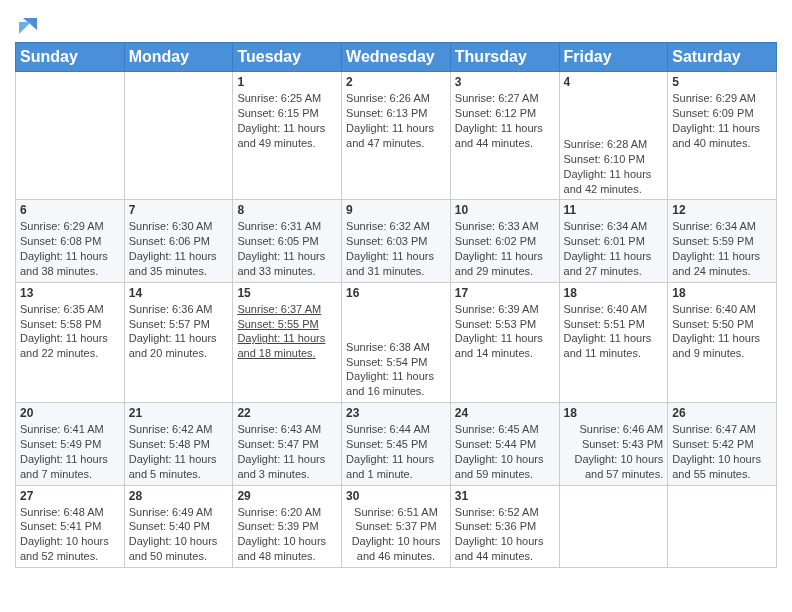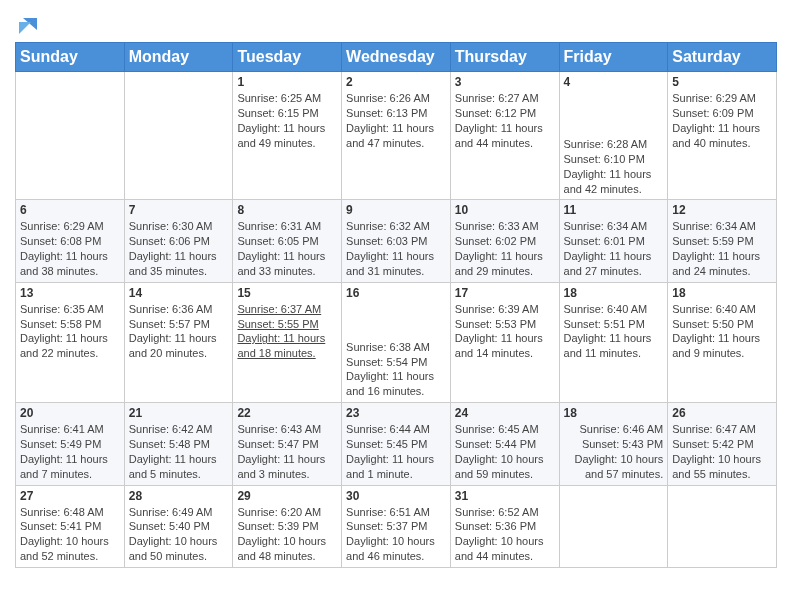--- a/index.html
+++ b/index.html
@@ -317,21 +317,21 @@
 Daylight: 10 hours and 50 minutes.</div>
           </td>
           <td>
             <span class="day-number">29</span>
             <div class="day-info" style="white-space: pre-line;">Sunrise: 6:20 AM
 Sunset: 5:39 PM
 Daylight: 10 hours and 48 minutes.</div>
           </td>
           <td>
             <span class="day-number">30</span>
-            <div class="day-info" style="white-space: pre-line;">Sunrise: 6:51 AM
+            <div class="day-info" style="white-space: pre-line; text-align: center;">Sunrise: 6:51 AM
 Sunset: 5:37 PM
 Daylight: 10 hours and 46 minutes.</div>
           </td>
           <td>
             <span class="day-number">31</span>
             <div class="day-info" style="white-space: pre-line;">Sunrise: 6:52 AM
 Sunset: 5:36 PM
 Daylight: 10 hours and 44 minutes.</div>
           </td>
           <td class="empty-cell"></td>

